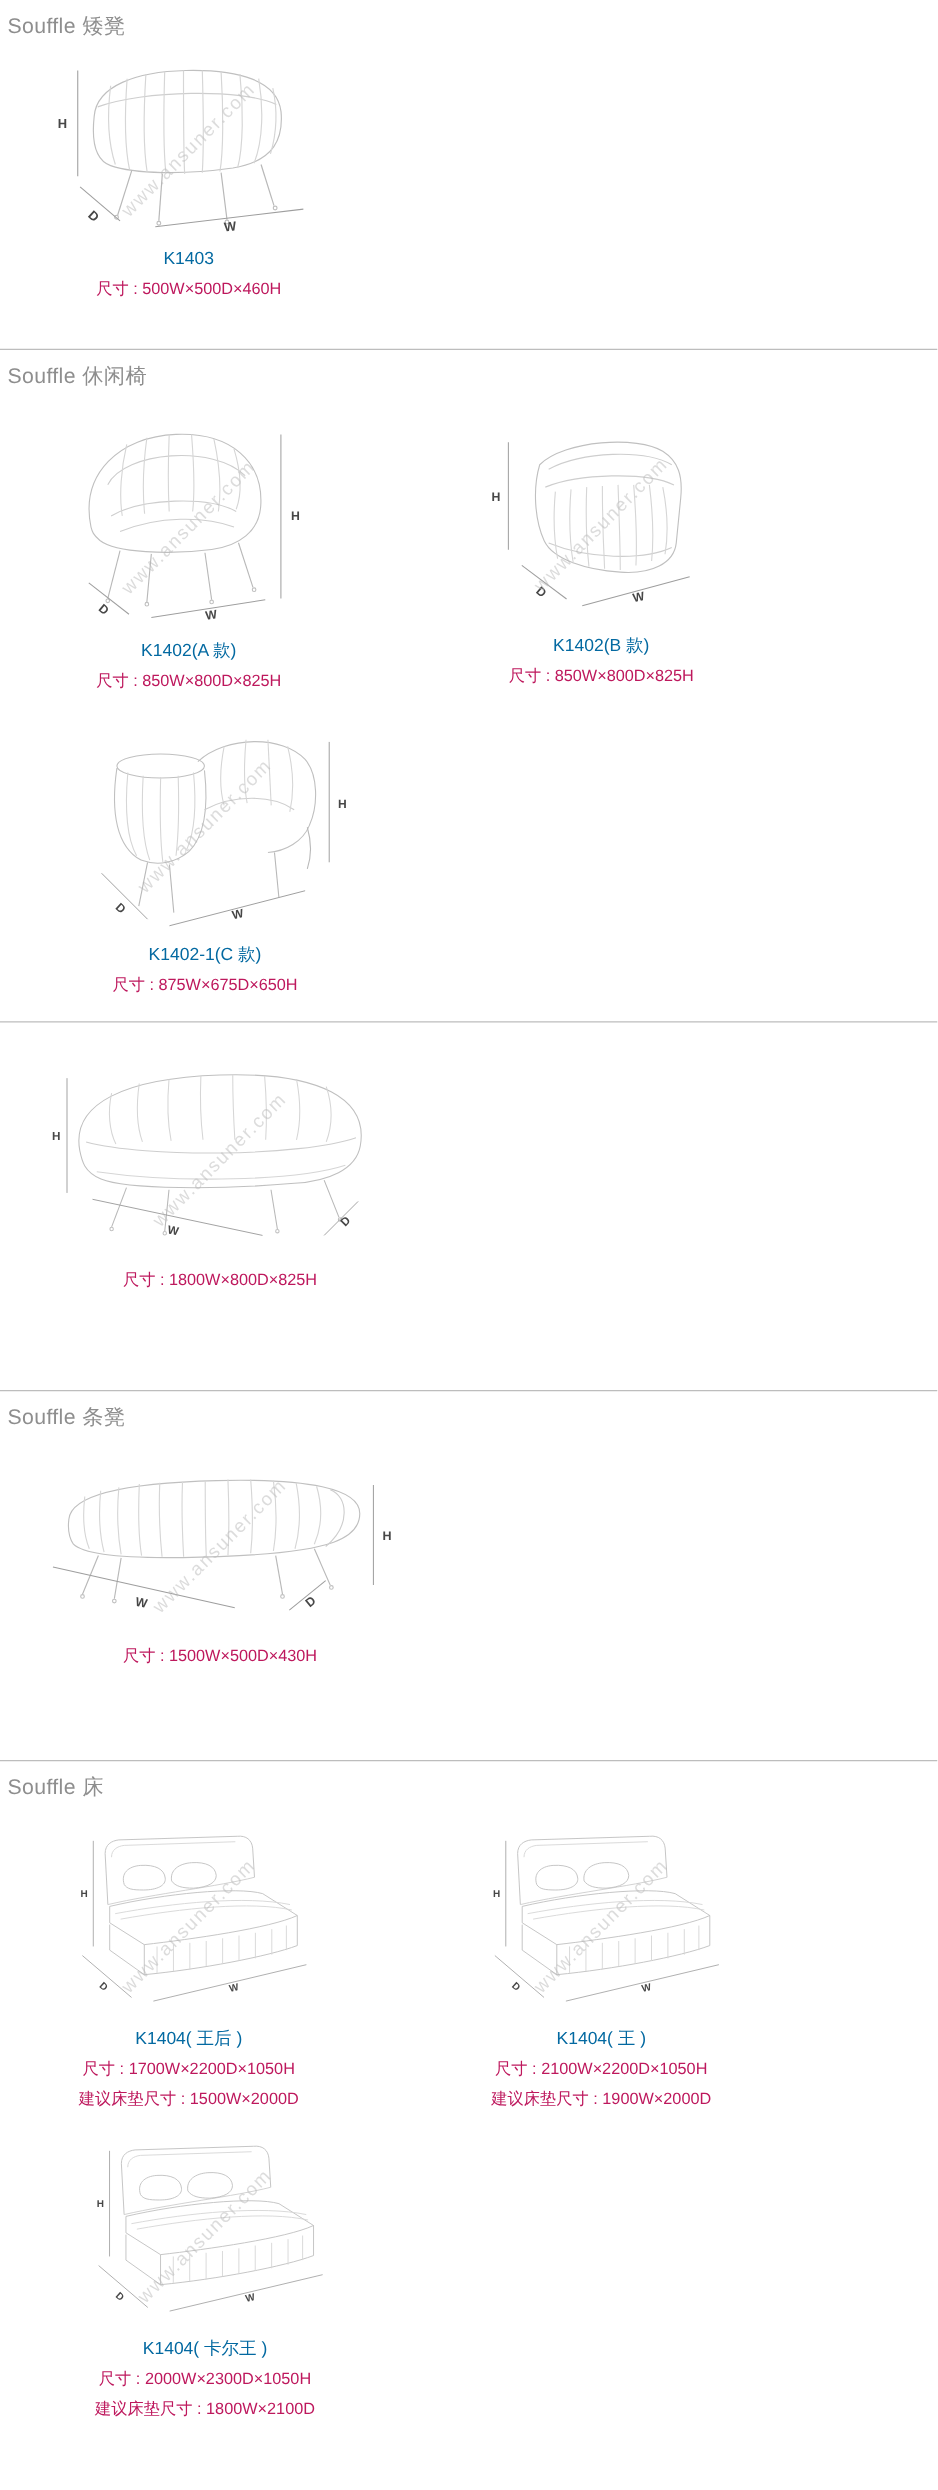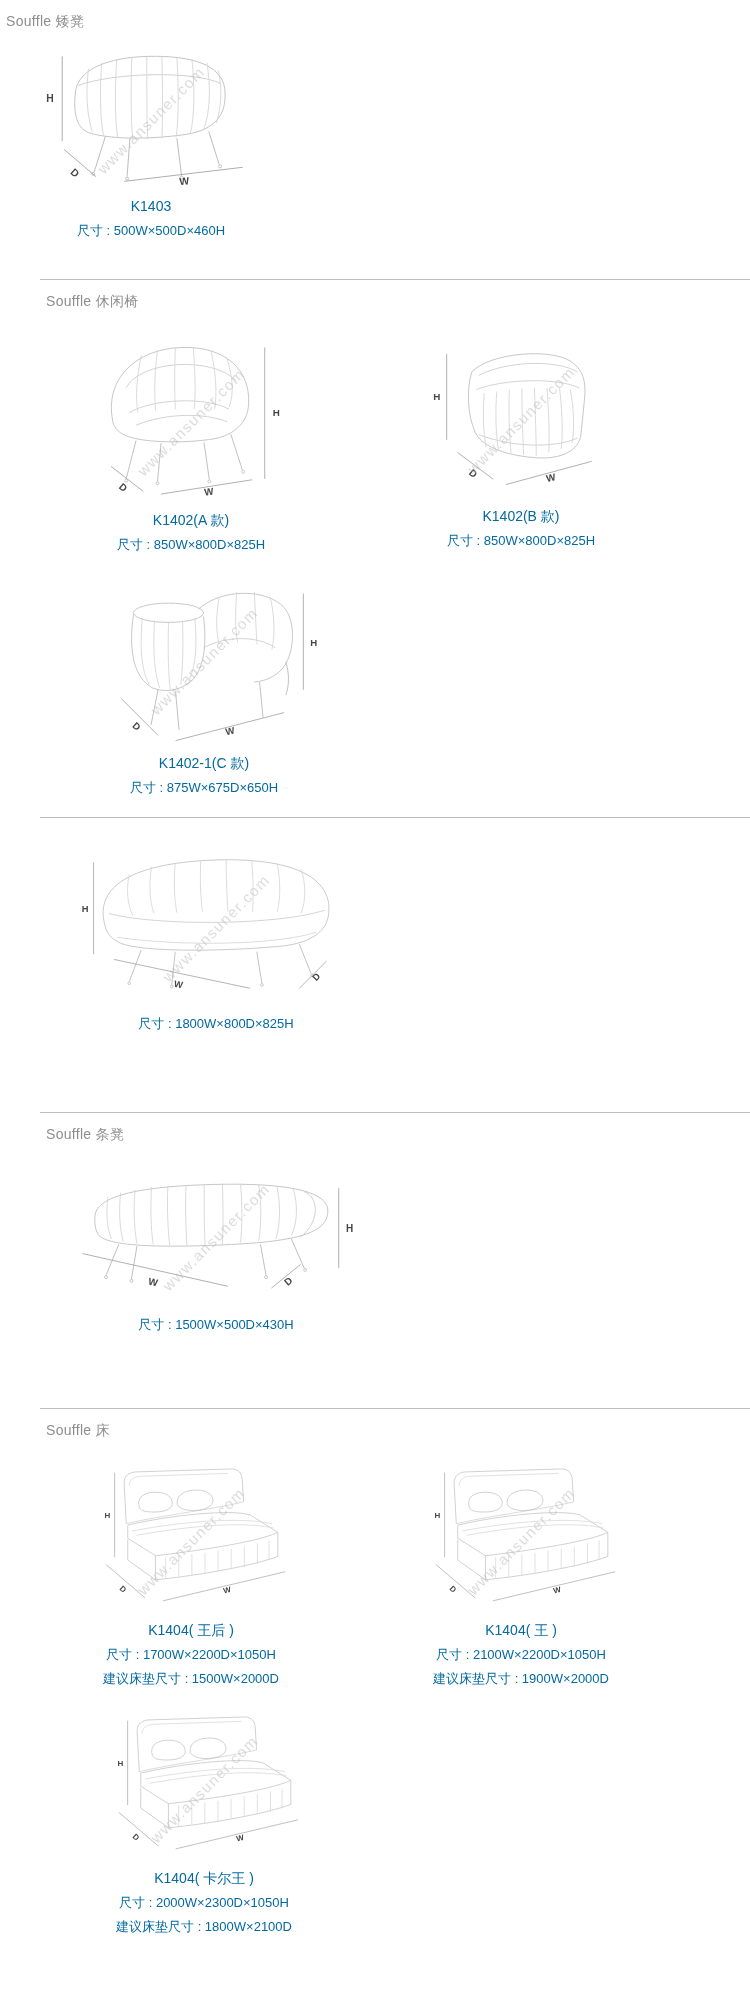--- a/index.html
+++ b/index.html
@@ -2,36 +2,36 @@
 <html><head>
 <meta charset="utf-8">
 <style>
   html,body{margin:0;padding:0;background:#ffffff;}
   body{
     width:750px;height:1992px;overflow:hidden;position:relative;
     font-family:"Liberation Sans","DejaVu Sans",sans-serif;
     -webkit-font-smoothing:antialiased;
   }
   .section{position:relative;box-sizing:border-box;padding:8px 0 0 6px;}
-  .section + .section{border-top:1px solid #bdbdbd;margin-left:40px;}
+  .section + .section{border-top:1px solid #bdbdbd;}
   .sec-title{
-    font-size:14px;color:#8e8e8e;font-weight:400;letter-spacing:.3px;
+    font-size:17px;color:#8e8e8e;font-weight:400;letter-spacing:.3px;
     padding:2px 0 0 0;line-height:22px;
   }
   .card{box-sizing:border-box;text-align:center;}
   .art{position:relative;}
   .art svg{display:block;margin:0 auto;}
   .wm{
     position:absolute;left:50%;top:52%;
     transform:translate(-50%,-50%) rotate(-45deg);
     font-size:15px;letter-spacing:1.5px;color:rgba(185,185,185,.50);
     white-space:nowrap;pointer-events:none;
   }
   .code{font-size:14px;color:#0369a1;line-height:18px;margin-top:7px;}
-  .size,.mattress{font-size:13px;color:#0369a1;line-height:17px;margin-top:7px;}
+  .size,.mattress{font-size:13px;color:#be185d;line-height:17px;margin-top:7px;}
   .row{display:flex;align-items:flex-start;}
   .dim-text{fill:#474747;font-size:11px;font-weight:bold;font-family:"Liberation Sans",sans-serif;}
   .hidden-defs{position:absolute;width:0;height:0;overflow:hidden;}
 
   
   #sec-stool{height:279px;}
   #sec-chairs{height:538px;}
   #sec-sofa{height:295px;}
   #sec-bench{height:296px;}
   #sec-beds{height:641px;}

